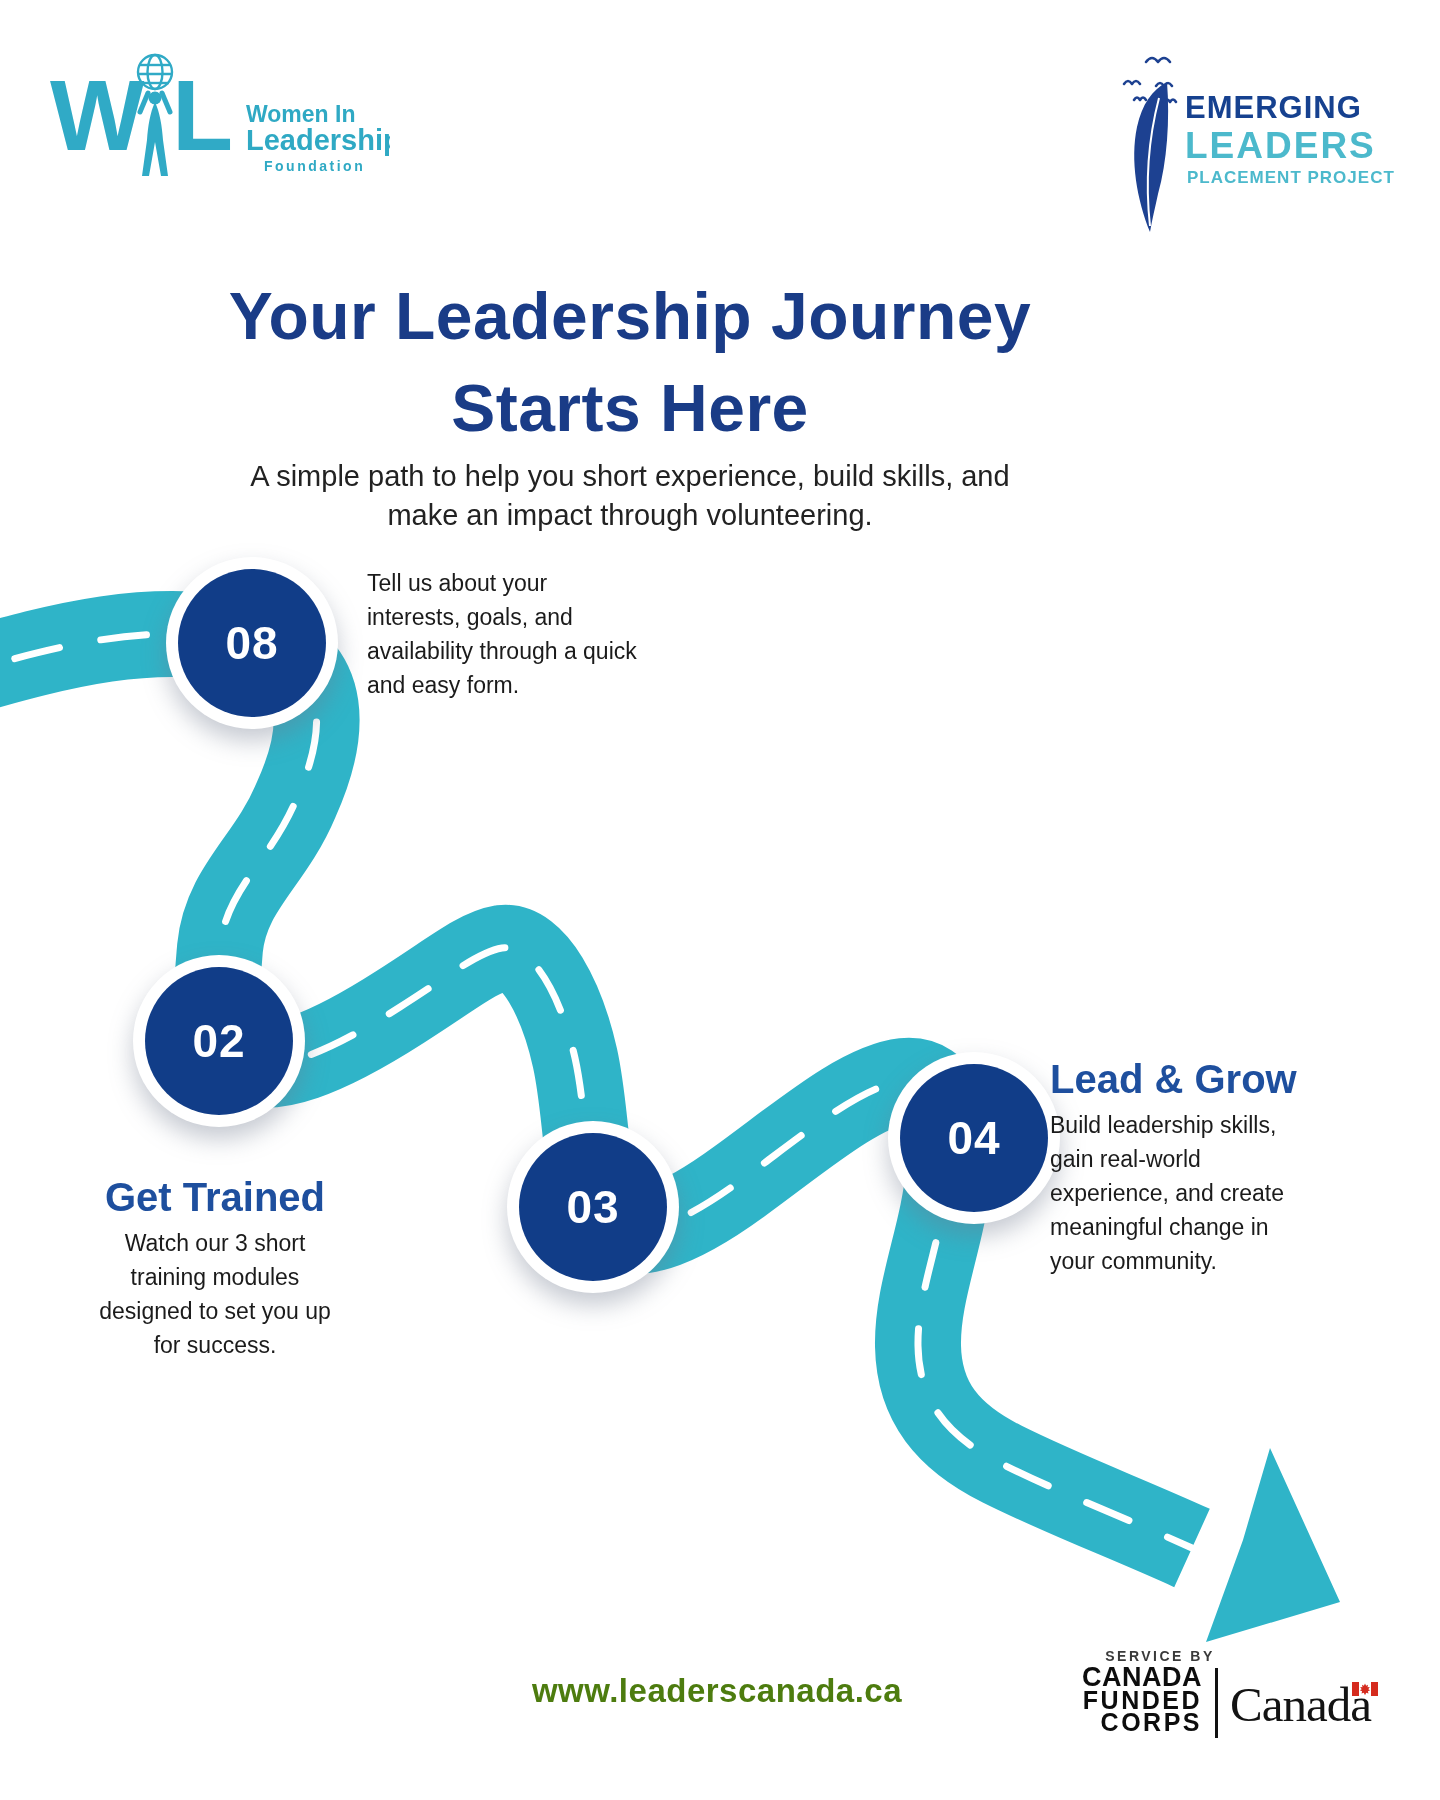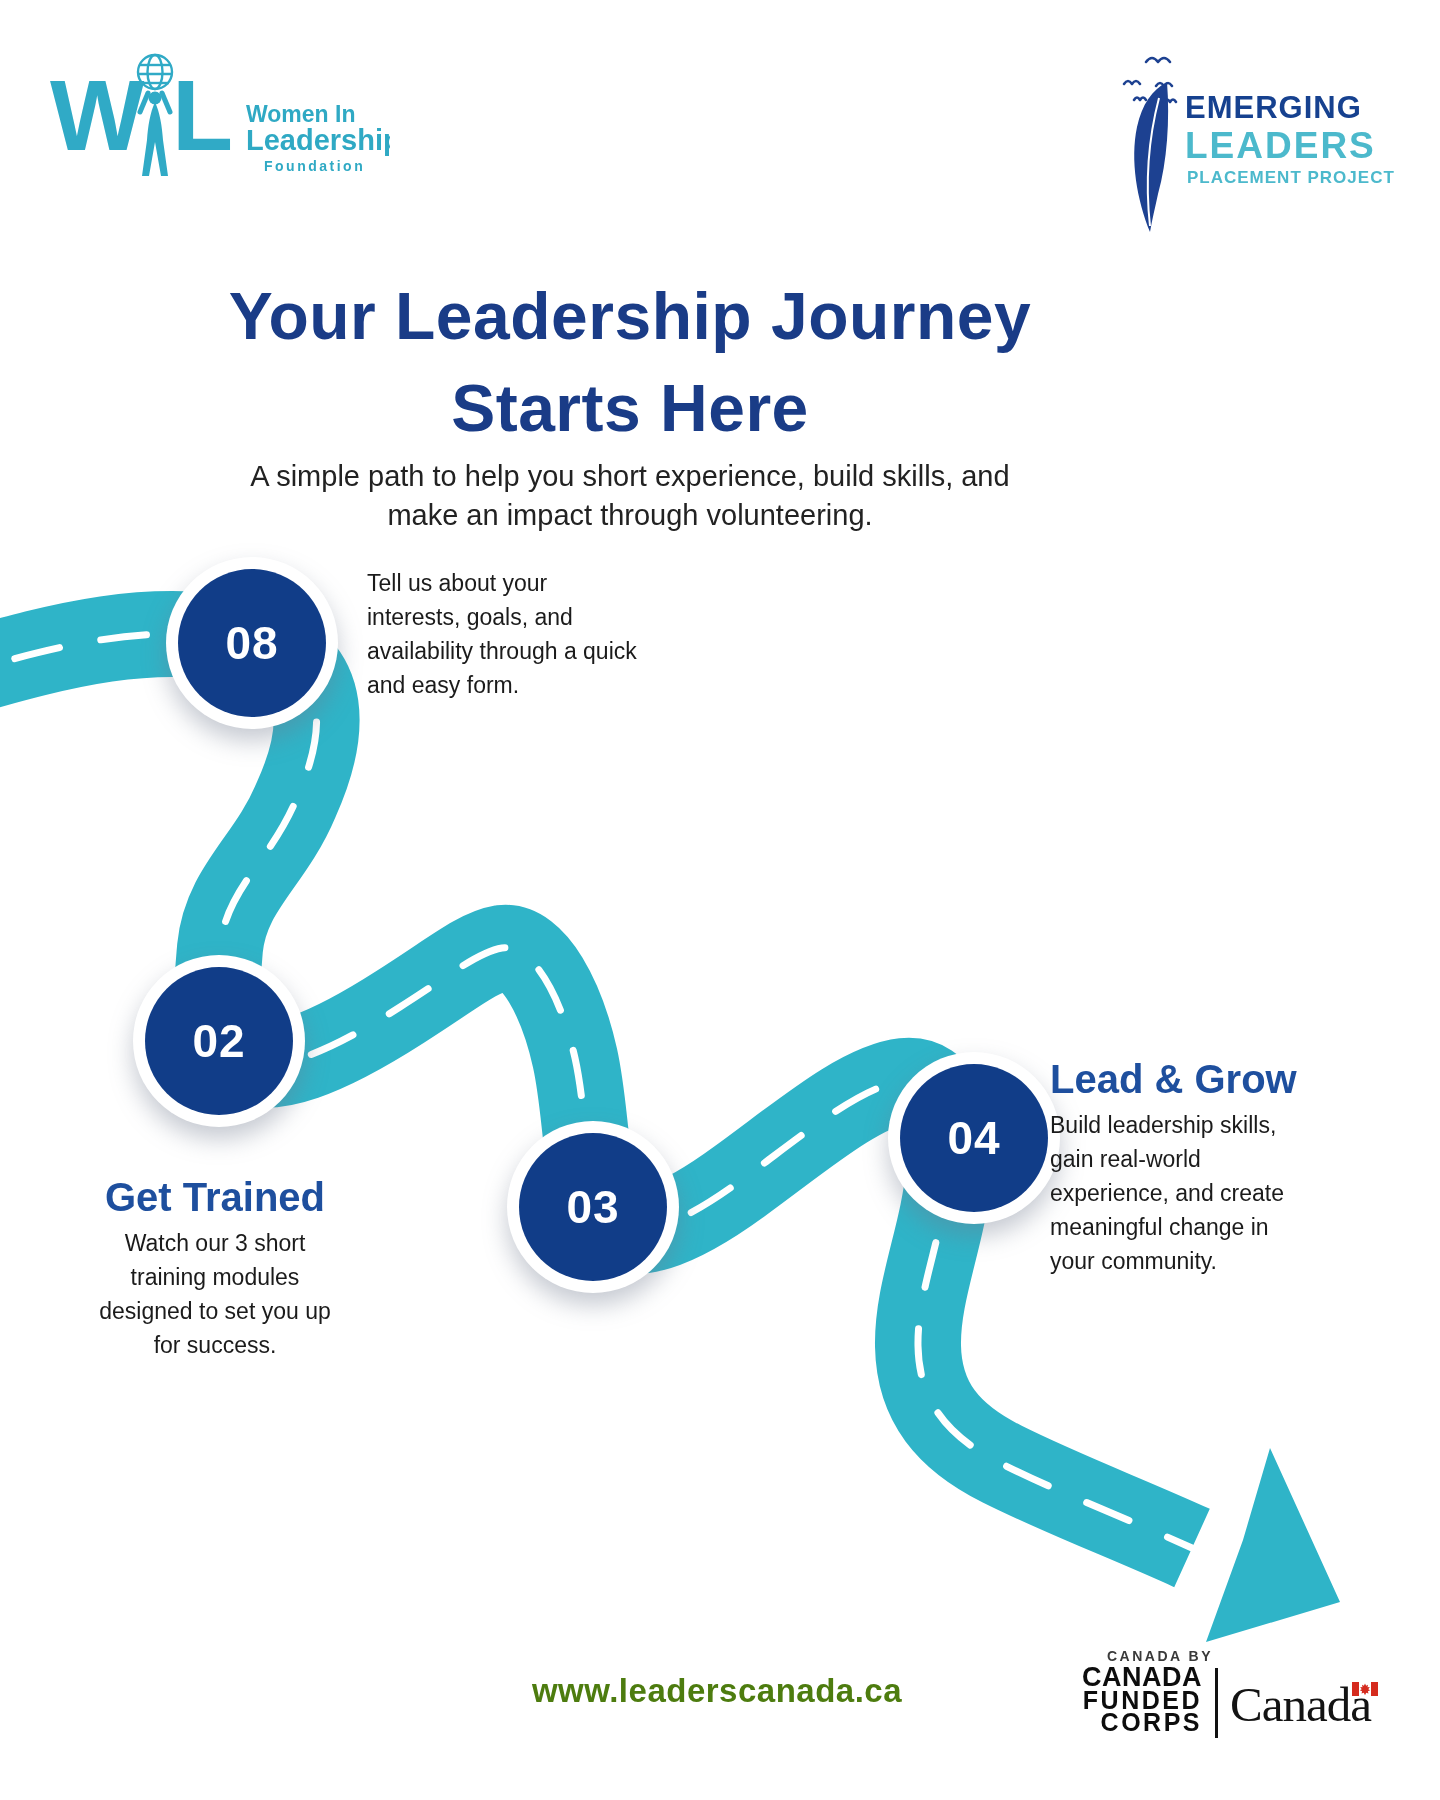--- a/index.html
+++ b/index.html
@@ -202,21 +202,21 @@
     <h2 class="step-title">Lead &amp; Grow</h2>
     <p class="step-desc">Build leadership skills,
 gain real-world
 experience, and create
 meaningful change in
 your community.</p>
   </div>
 
   <div class="website">www.leaderscanada.ca</div>
 
-  <div class="funded-by">CANADA BY</div>
+  <div class="funded-by">SERVICE BY</div>
   <div class="csc-block">
     <div class="csc-l1">CANADA</div>
     <div class="csc-l2">FUNDED</div>
     <div class="csc-l3">CORPS</div>
   </div>
   <div class="csc-divider"></div>
   <div class="canada-wordmark">Canada</div>
   <svg class="flag-svg" width="26" height="14" viewBox="0 0 26 14">
     <rect x="0" y="0" width="7" height="14" fill="#d52b1e"></rect>
     <rect x="19" y="0" width="7" height="14" fill="#d52b1e"></rect>

